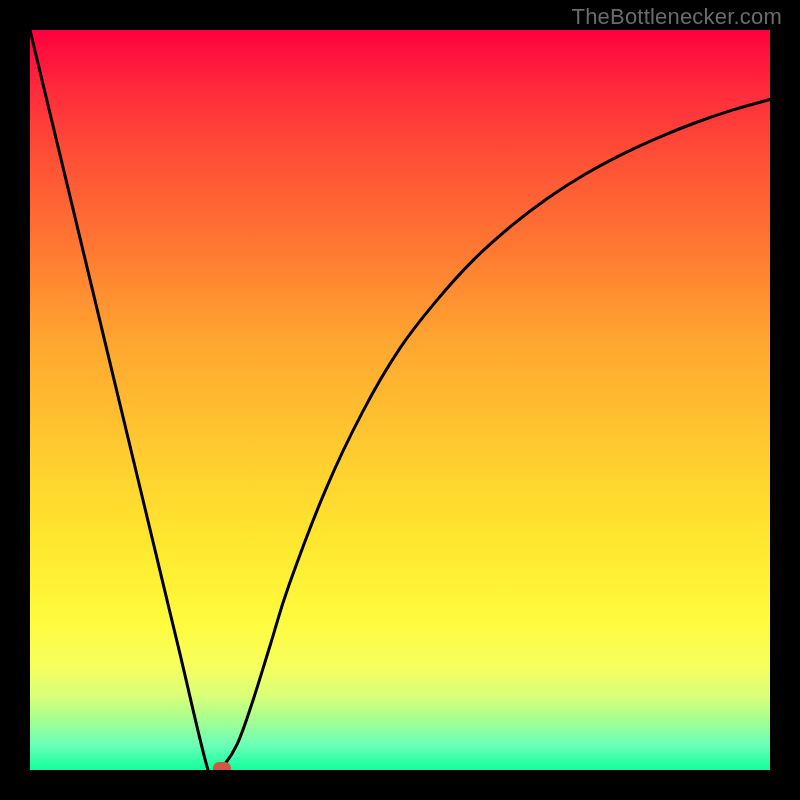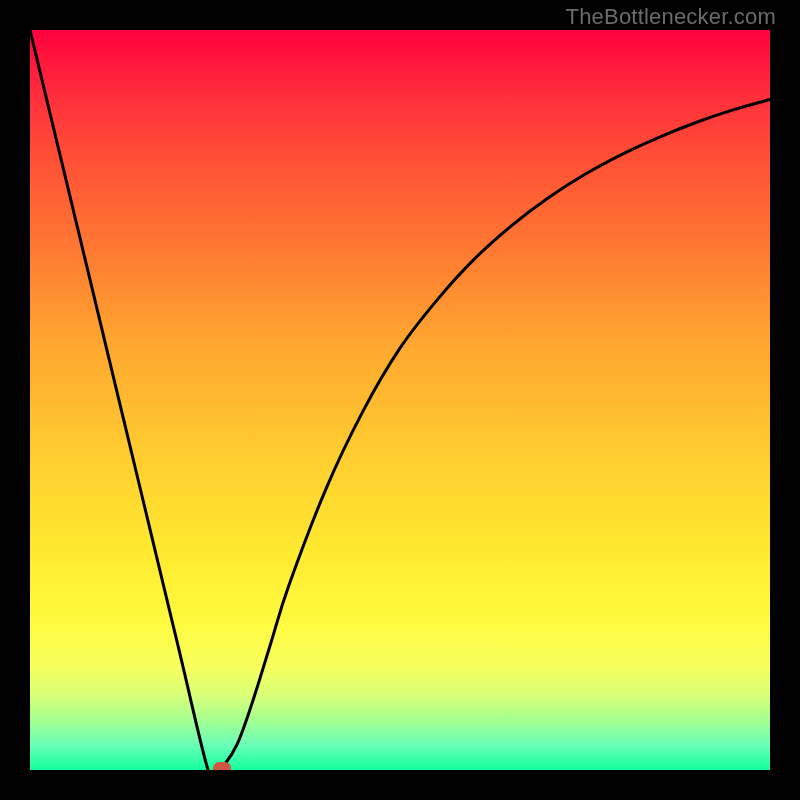--- a/index.html
+++ b/index.html
@@ -11,21 +11,21 @@
   }
   .frame {
     position: relative;
     width: 800px;
     height: 800px;
     background: #000000;
   }
   .watermark {
     position: absolute;
     top: 4px;
-    right: 24px;
+    right: 18px;
     font-family: Arial, Helvetica, sans-serif;
     font-size: 22px;
     font-weight: 500;
     color: #6b6b6b;
     letter-spacing: 0.2px;
     z-index: 20;
   }
   .plot {
     position: absolute;
     left: 30px;

